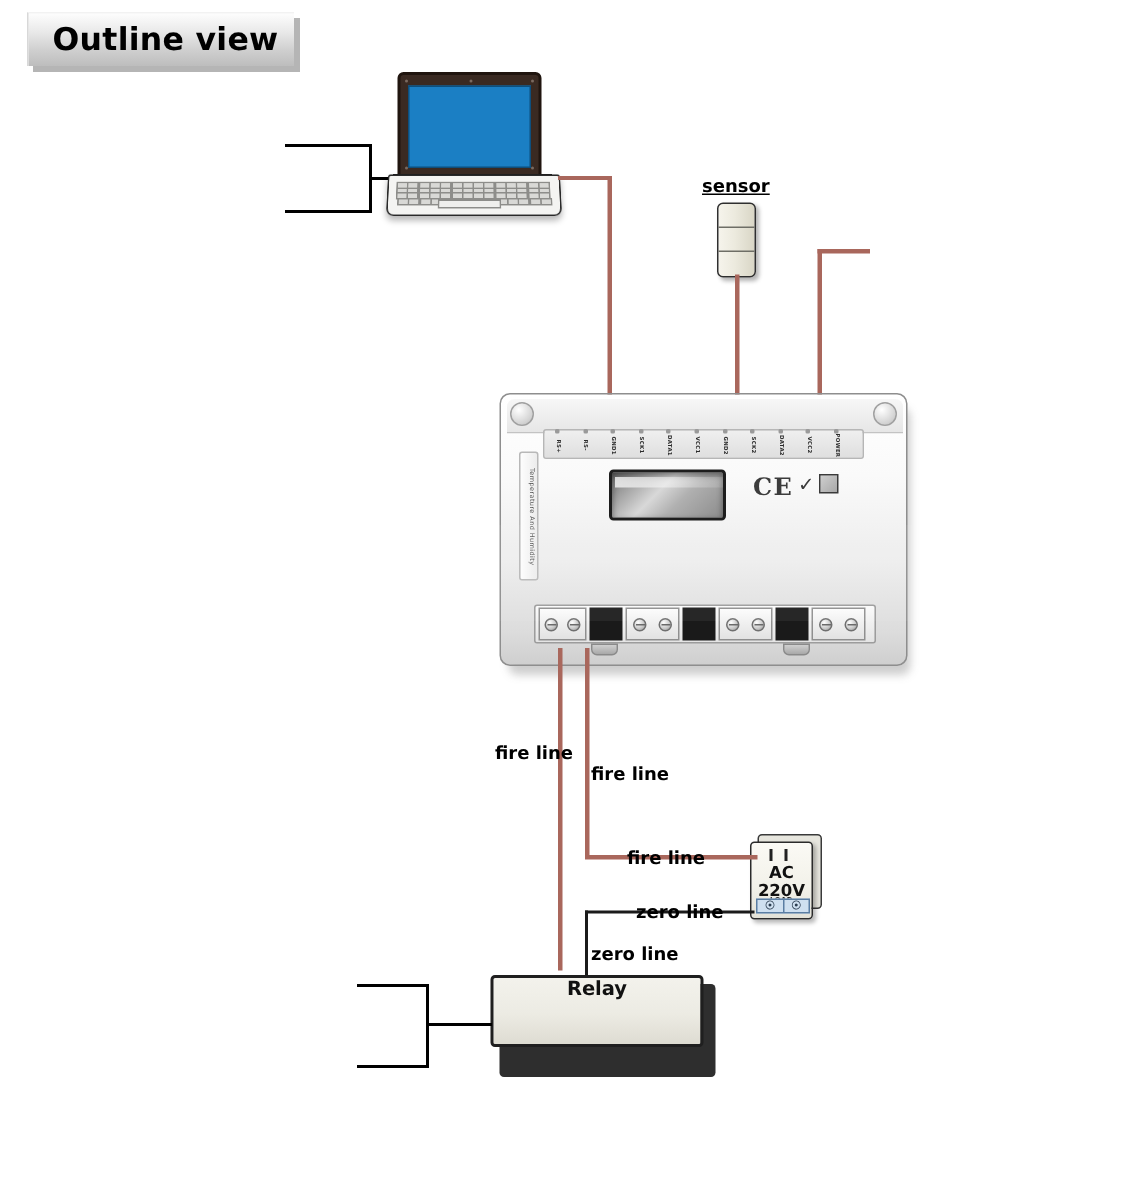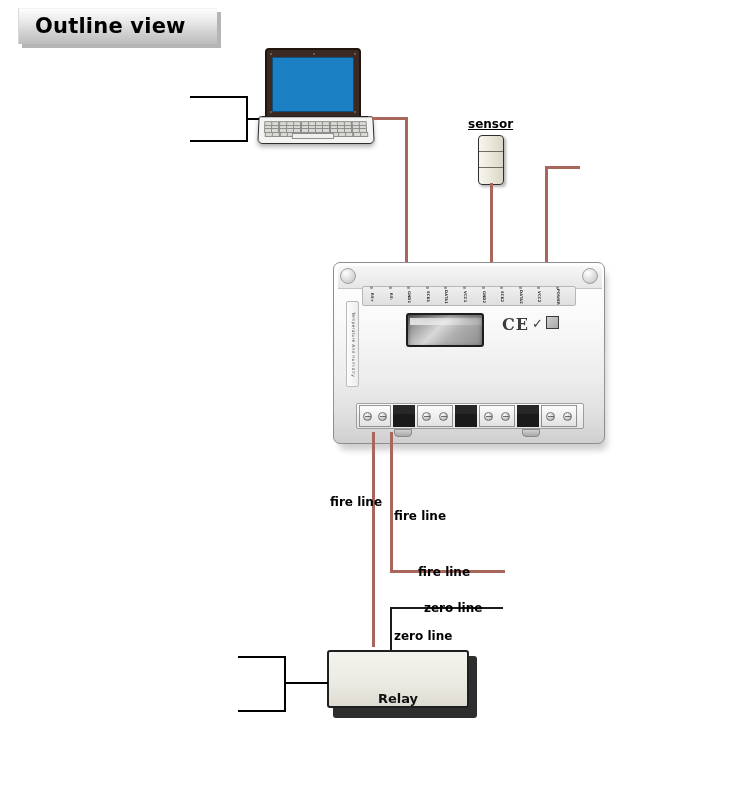--- a/index.html
+++ b/index.html
@@ -6,21 +6,21 @@
   html,body{margin:0;padding:0;background:#ffffff;}
   body{
     width:750px;height:800px;position:relative;overflow:hidden;
     font-family:"Liberation Sans", sans-serif;
   }
   #stage{position:absolute;left:0;top:0;width:750px;height:800px;}
 
   
   .title-banner{
     position:absolute;left:18px;top:8px;
-    padding:5px 31px 6px 16px;
+    padding:5px 10px 6px 16px;
     background:linear-gradient(to bottom,#fdfdfd 0%,#e9e9e9 35%,#cfcfcf 70%,#bdbdbd 100%);
     box-shadow:4px 4px 0 rgba(120,120,120,.55);
     border-left:1px solid #d8d8d8;border-top:1px solid #f2f2f2;
   }
   .title-banner span{
     font-size:21px;font-weight:bold;color:#000;letter-spacing:.2px;
     font-family:"DejaVu Sans", sans-serif;
   }
 
   
@@ -252,24 +252,24 @@
     background:rgba(255,255,255,.06);
   }
 
   
   #relay-box{position:absolute;left:327px;top:650px;width:150px;height:68px;}
   .rb-back{
     position:absolute;left:6px;top:6px;width:144px;height:62px;
     background:#2e2e2e;border-radius:3px;
   }
   .rb-face{
-    position:absolute;left:0;top:0;width:142px;height:58px;
+    position:absolute;left:0;top:0;width:142px;height:48px;
     background:linear-gradient(to bottom,#f3f2ec 0%,#ecebe3 55%,#dedcd2 100%);
     border:2px solid #1f1f1f;border-radius:3px;box-sizing:border-box;
-    display:flex;align-items:flex-end;justify-content:center;
+    display:flex;align-items:flex-start;justify-content:center;
   }
   .rb-face span{
     font-size:13px;font-weight:bold;color:#111;font-family:"DejaVu Sans",sans-serif;
   }
 </style>
 </head>
 <body>
 
 <div id="stage">
 
@@ -358,20 +358,36 @@
 
   <div class="lbl" style="left:468px;top:117px;text-decoration:underline;">sensor</div>
   <div id="sensor">
     <div class="sensor-body">
       <b style="top:15px;"></b>
         <b style="top:31px;"></b>
     </div>
   </div>
 
 
+  <div class="brick" style="left:500px;top:556px;">
+    <div class="brick-back"></div>
+    <div class="brick-face">
+      <div class="prongs">
+          <i style="left:0;"></i>
+          <i style="left:10px;"></i>
+        </div>
+      <div class="brick-t1">AC</div>
+      <div class="brick-t2">220V</div>
+      <div class="brick-t3">LOAD</div>
+      <div class="term-strip">
+        <span>⦿</span>
+        <span>⦿</span>
+      </div>
+    </div>
+  </div>
 
   <div class="wire-fire wf-h" style="left:372px;top:117px;width:36px;"></div>
   <div class="wire-fire wf-v" style="left:405px;top:117px;height:158px;"></div>
 
   <div class="wire-fire wf-v" style="left:490px;top:183px;height:92px;"></div>
 
   <div class="wire-fire wf-h" style="left:545px;top:166px;width:35px;"></div>
   <div class="wire-fire wf-v" style="left:545px;top:166px;height:110px;"></div>
 
   <div id="controller">

